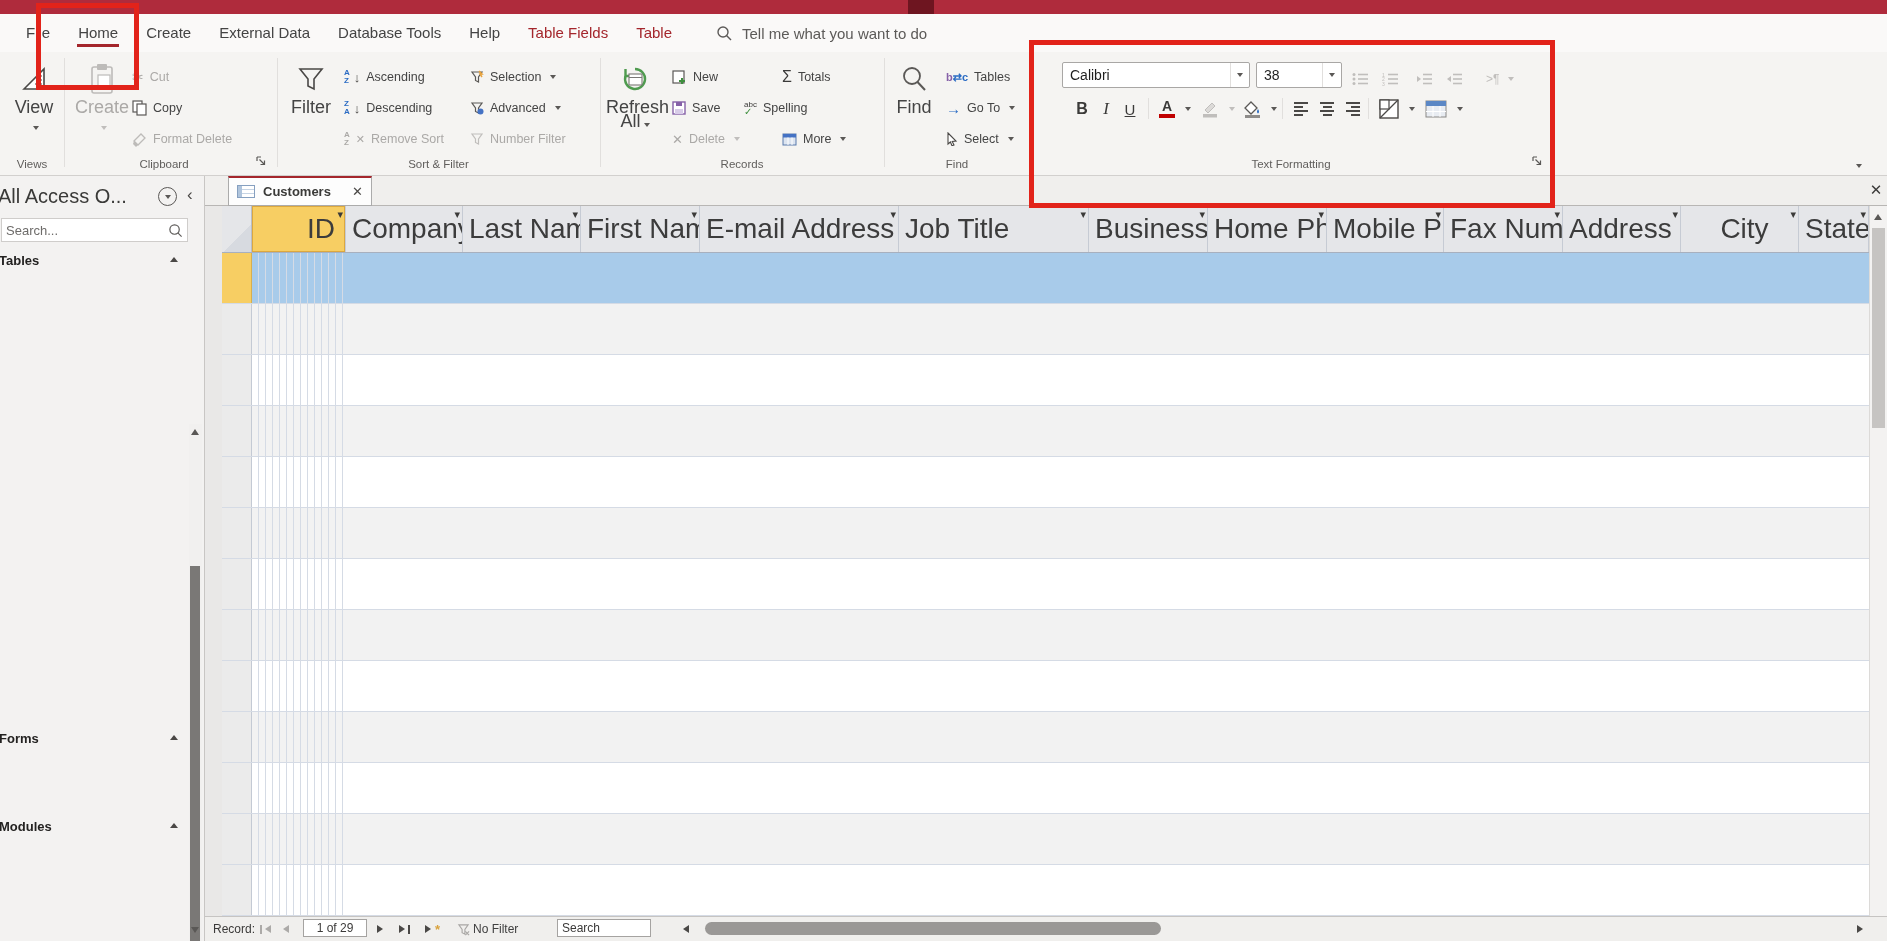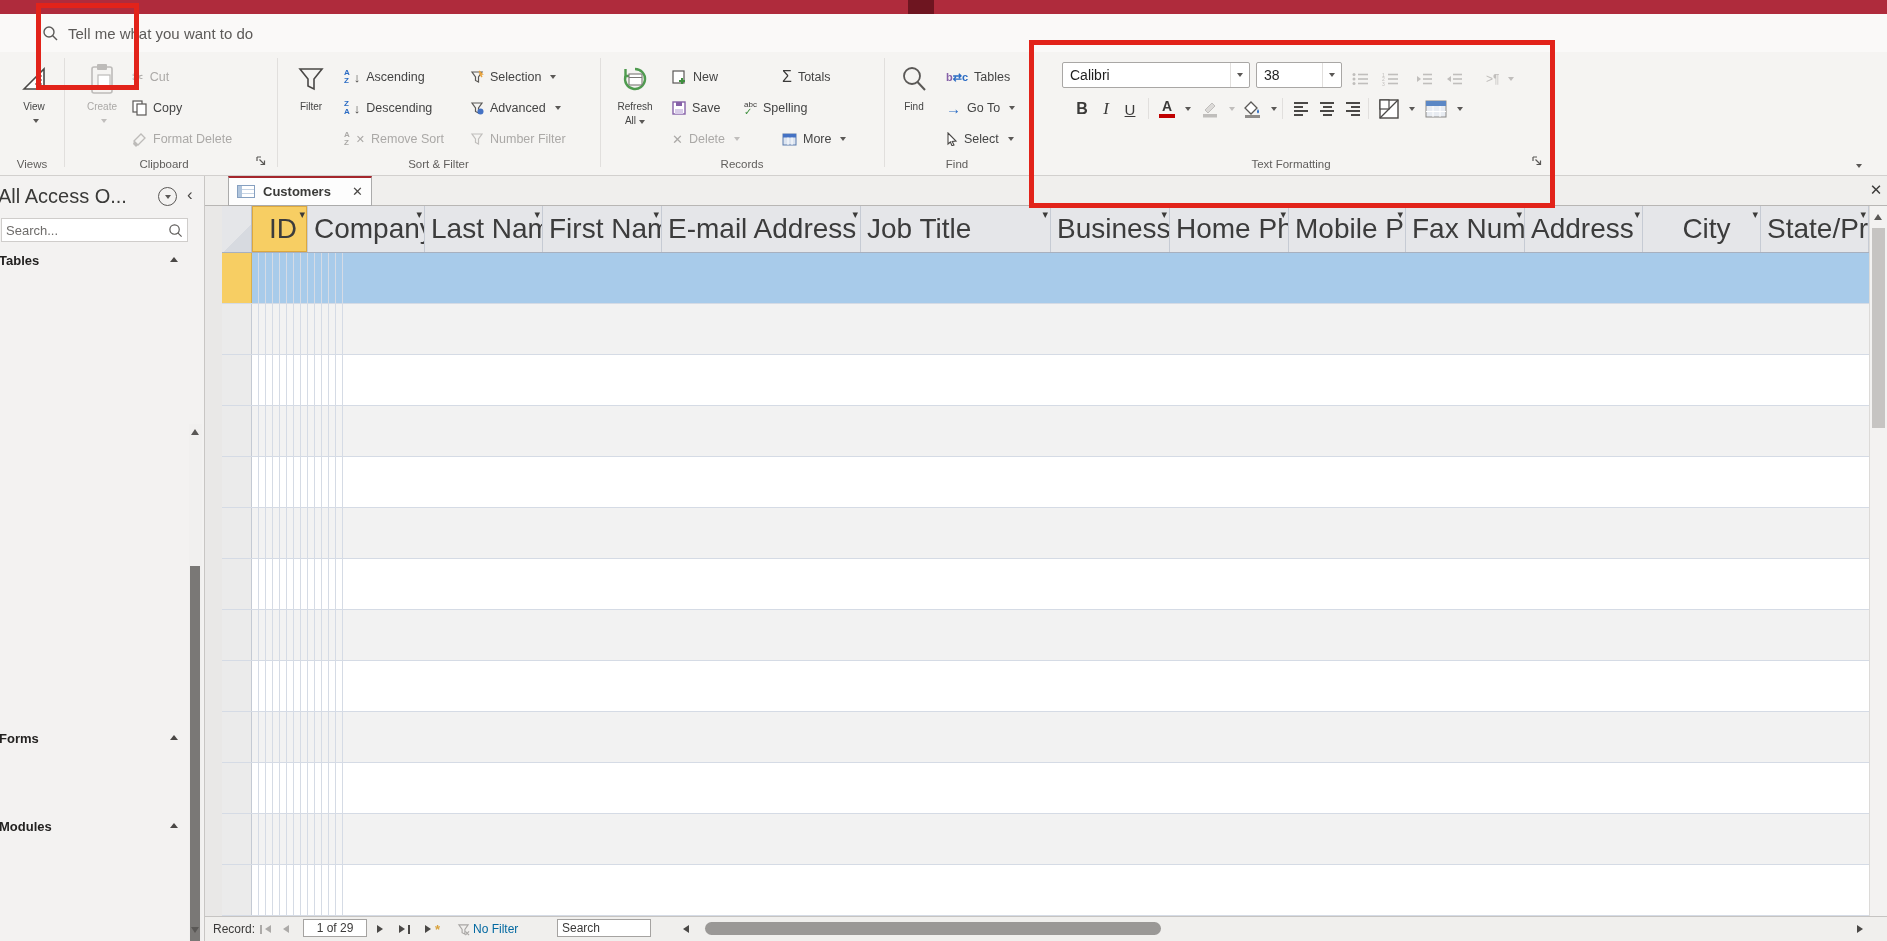--- a/index.html
+++ b/index.html
@@ -13,21 +13,21 @@
            display:flex;align-items:center;padding-left:12px;box-sizing:border-box}
   .mtab{font-size:15px;color:#444;padding:0 14px;height:38px;line-height:38px;position:relative;white-space:nowrap}
   .mtab.active::after{content:"";position:absolute;left:13px;right:13px;bottom:5px;height:3px;background:#A4262C}
   .mtab.ctx{color:#A4262C}
   .menusearch{display:flex;align-items:center;margin-left:30px;gap:10px;color:#5C5A58;font-size:15px}
   
   .ribbon{position:absolute;left:0;top:52px;width:100%;height:124px;background:#F5F4F2;
           border-bottom:1px solid #D2D0CE;box-sizing:border-box}
   .rsep{position:absolute;top:6px;bottom:8px;width:1px;background:#E1DFDD}
   .glabel{position:absolute;bottom:5px;font-size:11.5px;color:#605E5C;text-align:center;white-space:nowrap}
-  .bigbtn{position:absolute;top:6px;width:56px;text-align:center;font-size:10px;color:#444}
+  .bigbtn{position:absolute;top:6px;width:56px;text-align:center;font-size:18px;color:#444}
   .bicon{height:42px;display:flex;align-items:center;justify-content:center}
   .blabel{line-height:14px}
   .smbtn{position:absolute;height:26px;display:flex;align-items:center;gap:6px;font-size:12.5px;color:#444;white-space:nowrap}
   .r1{top:12px}.r2{top:43px}.r3{top:74px}
   .gray, .gray *{color:#ABA9A7 !important}
   .chev{width:0;height:0;border-left:3.5px solid transparent;border-right:3.5px solid transparent;
         border-top:4px solid #5A5856;display:inline-block;margin-left:3px;flex:none}
   .chev.g{border-top-color:#C0BEBC}
   .launch{position:absolute;bottom:7px;width:12px;height:12px}
   .azbox{display:inline-flex;flex-direction:column;font-size:8px;font-weight:bold;line-height:8px;color:#2B6CC4}
@@ -101,51 +101,62 @@
   .hdr-id{background:#F7CE63;text-align:center;padding-left:0;box-shadow:inset 0 0 0 1px #DCA83F}
   .hc-center{text-align:center;padding-left:0}
   .harrow{position:absolute;top:2px;right:2px;font-size:11px;color:#3B3A39;line-height:12px}
   .drow{display:flex;height:51px;background:#fff;border-bottom:1px solid #D5DBE5;box-sizing:border-box}
   .drow.alt{background:#F2F2F2}
   .drow.sel{background:#A8CBEA}
   .cell{box-sizing:border-box;border-right:1px solid #D5DBE5;font-size:28px;color:#1E1E1E;
         line-height:49px;overflow:hidden;white-space:nowrap;padding-left:6px;flex:none;height:100%}
   .c-gut{width:30px;padding:0;background:#EBEBEB;border-right:1px solid #C4CAD4}
   .gut1{background:#F7CE63;border-right-color:#D8AF4E}
-  .c-id{width:56px;text-align:right;padding-right:10px;padding-left:0}
+  .c-id{width:94px;text-align:right;padding-right:10px;padding-left:0}
   .c-comp{width:117px}.c-last{width:118px}.c-first{width:119px}.c-email{width:199px}
   .c-job{width:190px}.c-bus{width:119px}.c-home{width:119px}.c-mob{width:117px}
   .c-fax{width:119px}.c-addr{width:118px}.c-city{width:118px;padding-left:10px}
   .c-state{flex:1 1 auto;width:auto}
   
   .vscroll{position:absolute;right:0;top:30px;bottom:24px;width:18px;background:#F3F2F1;border-left:1px solid #DCDAD8;box-sizing:border-box}
   .vscroll .tri-up{position:absolute;top:8px;left:4px}
   .vthumb{position:absolute;left:2px;top:22px;width:13px;height:200px;background:#C6C4C2}
   
   .statusbar{position:absolute;left:0;right:0;bottom:0;height:24px;background:#F0EFED;border-top:1px solid #C6C4C2;font-size:12px;color:#3B3A39}
   .sb{position:absolute;top:0;height:24px;display:flex;align-items:center;gap:3px}
   .posbox{position:absolute;left:98px;top:2px;width:64px;height:18px;background:#fff;border:1px solid #A5A3A1;
           box-sizing:border-box;font-size:12px;text-align:center;line-height:16px}
   .sbox{position:absolute;left:352px;top:2px;width:94px;height:18px;background:#fff;border:1px solid #A5A3A1;
         box-sizing:border-box;font-size:12px;padding-left:4px;line-height:16px;color:#3B3A39}
   .newstar{color:#D9A23C;font-weight:bold;font-size:13px;margin-left:1px}
   .hthumb{position:absolute;left:500px;top:5px;width:456px;height:13px;background:#9A9896;border-radius:7px}
-  .nofilter{color:#0369a1}
+  .nofilter{color:#404040}
   svg{display:block}
 </style>
 </head>
 <body>
 
 <div id="app">
 
   <div class="titlebar">
     <div class="title-icon"></div>
   </div>
 
   <div class="menubar">
+    <div style="display:flex">
+
+    <div class="mtab">File</div>
+        <div class="mtab active">Home</div>
+        <div class="mtab">Create</div>
+        <div class="mtab">External Data</div>
+        <div class="mtab">Database Tools</div>
+        <div class="mtab">Help</div>
+        <div class="mtab ctx">Table Fields</div>
+        <div class="mtab ctx">Table</div>
+      </div>
     <div class="menusearch">
       <svg width="16" height="16" viewBox="0 0 16 16">
         <circle cx="7" cy="7" r="5" fill="none" stroke="#5C5A58" stroke-width="1.4"></circle>
         <line x1="10.5" y1="10.5" x2="15" y2="15" stroke="#5C5A58" stroke-width="1.4"></line>
       </svg>
       <span>Tell me what you want to do</span>
     </div>
   </div>
 
   <div class="ribbon">

